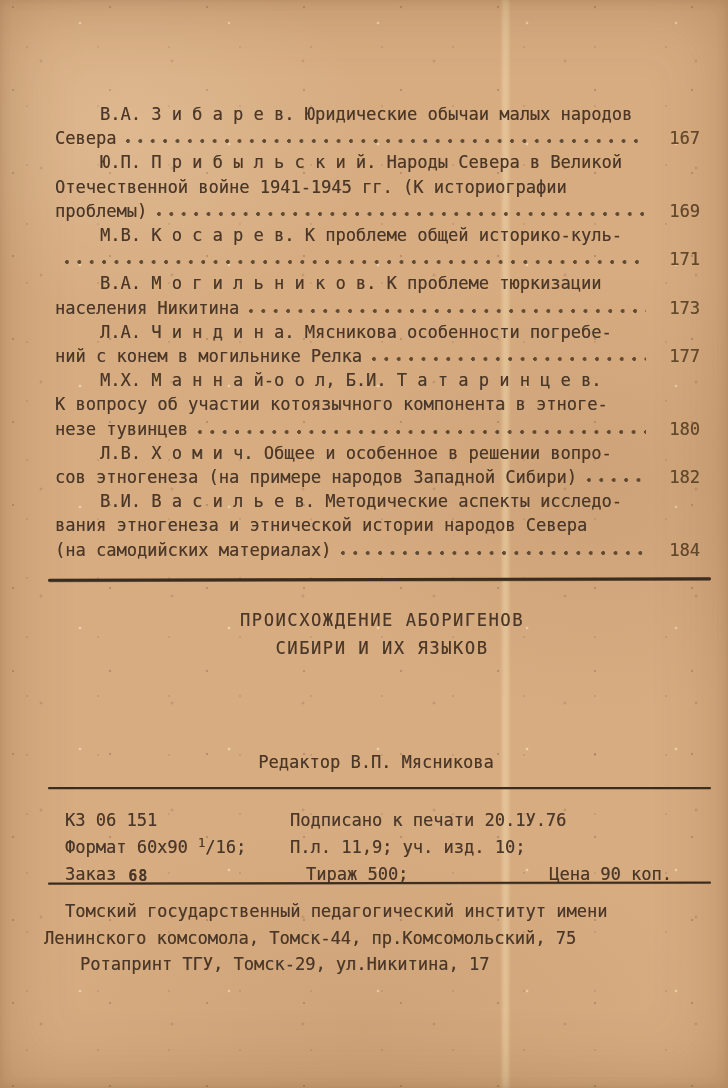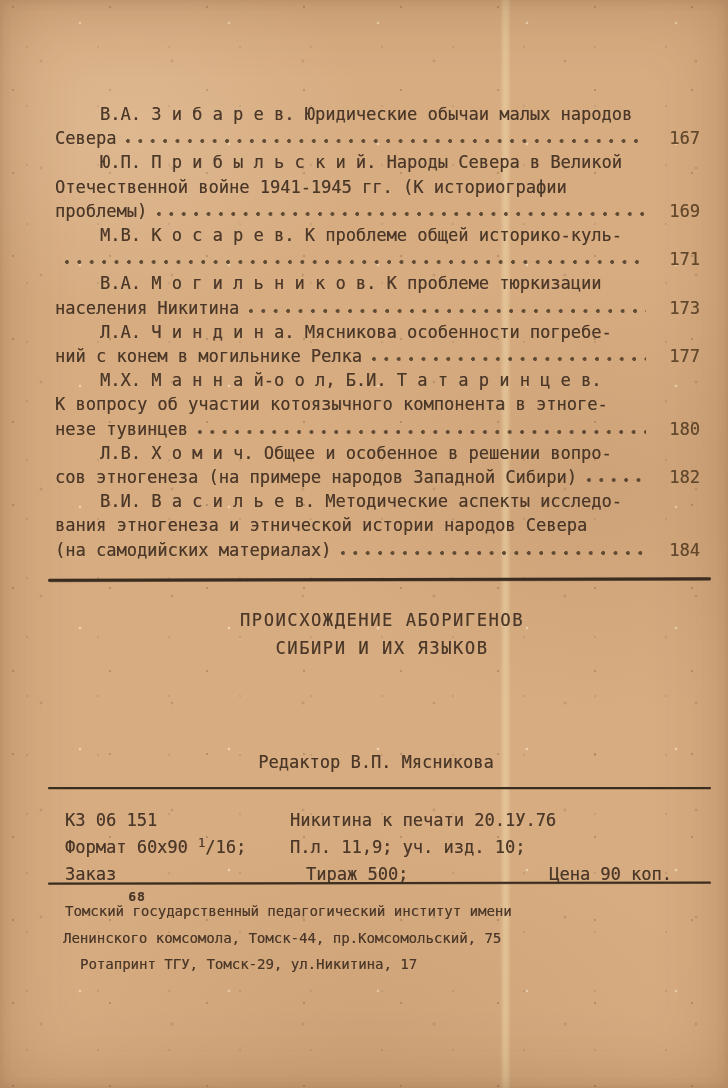--- a/index.html
+++ b/index.html
@@ -80,30 +80,30 @@
     font-size: 17px;
   }
 
   .imprint {
     position: absolute; top: 803px; left: 65px; width: 635px;
     font-size: 17px;
   }
   .imprint-row { display: flex; align-items: flex-end; height: 27px; white-space: nowrap; }
   .imprint-col1 { flex: 0 0 225px; }
   .imprint-sup { font-size: 12px; position: relative; top: -6px; }
-  .imprint-order-num { font-size: 13px; font-weight: bold; position: relative; top: 21px; left: 12px; letter-spacing: 1px; }
+  .imprint-order-num { font-size: 15px; font-weight: bold; position: relative; top: 1px; left: 12px; letter-spacing: 1px; }
   .imprint-price { margin-left: auto; margin-right: 28px; }
   .imprint-run { flex: 0 0 230px; margin-left: 16px; }
 
   .publisher {
     position: absolute; top: 898px; left: 0; width: 676px;
-    font-size: 14px; line-height: 26.5px; white-space: nowrap;
+    font-size: 17px; line-height: 26.5px; white-space: nowrap;
   }
   .pub-line1 { padding-left: 65px; }
-  .pub-line2 { padding-left: 63px; }
+  .pub-line2 { padding-left: 44px; }
   .pub-line3 { padding-left: 80px; }
 </style>
 </head>
 <body>
 
 <div class="page">
 
 
   <div class="toc txt">
 
@@ -190,21 +190,21 @@
     <div>СИБИРИ И ИХ ЯЗЫКОВ</div>
   </div>
 
   <div class="editor-line txt">Редактор В.П. Мясникова</div>
 
   <div class="rule rule-2"></div>
 
   <div class="imprint txt">
     <div class="imprint-row">
       <span class="imprint-col1">КЗ 06 151</span>
-      <span>Никитина к печати 20.1У.76</span>
+      <span>Подписано к печати 20.1У.76</span>
     </div>
     <div class="imprint-row">
       <span class="imprint-col1"><span>Формат 60х90 </span><span class="imprint-sup">1</span><span>/16;</span></span>
       <span>П.л. 11,9;  уч. изд. 10;</span>
     </div>
     <div class="imprint-row">
       <span class="imprint-col1"><span>Заказ</span><span class="imprint-order-num">68</span></span>
       <span class="imprint-run">Тираж 500;</span>
       <span class="imprint-price">Цена 90 коп.</span>
     </div>

